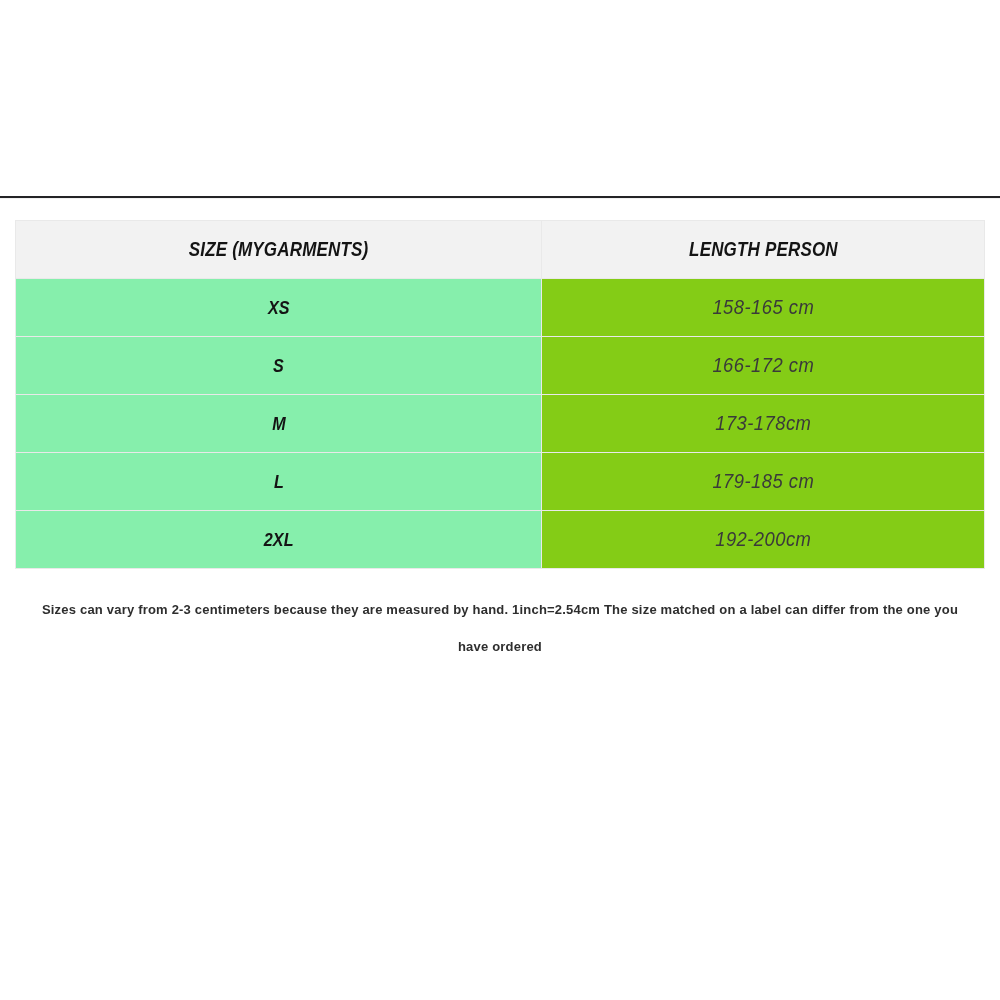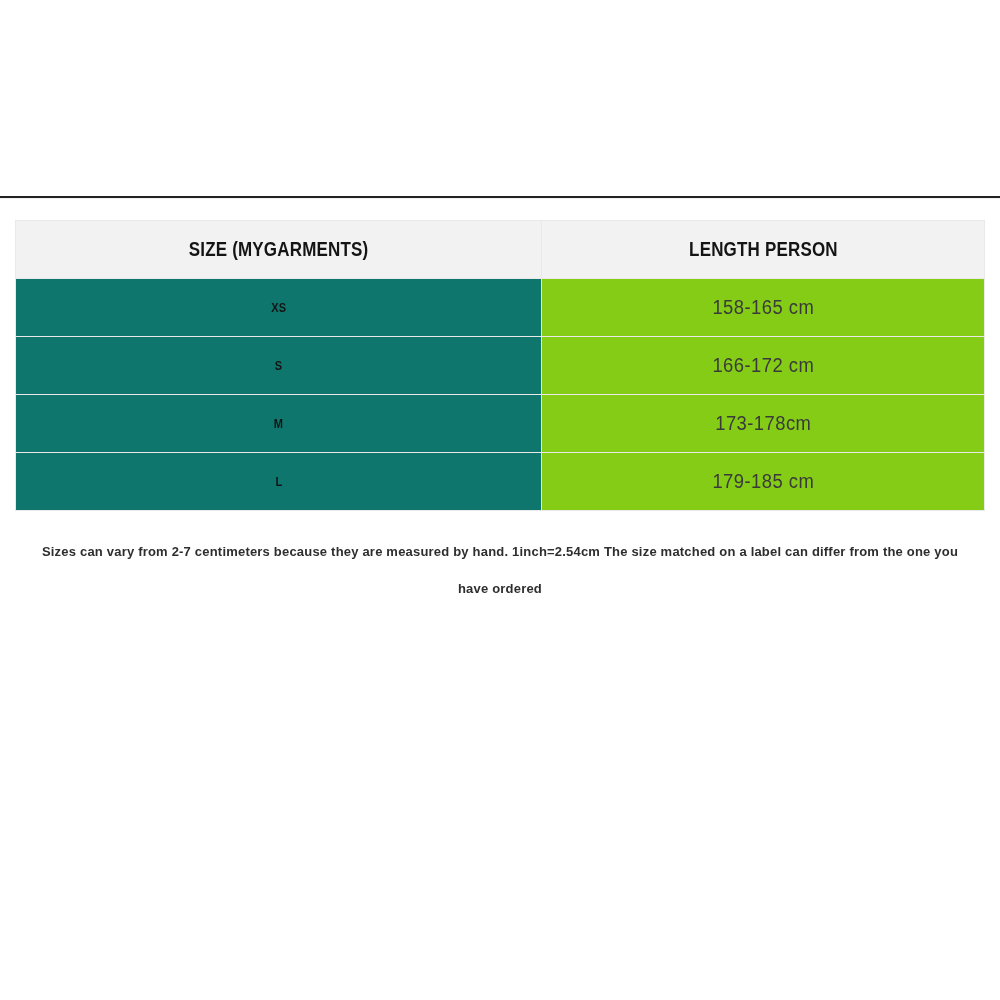--- a/index.html
+++ b/index.html
@@ -19,20 +19,21 @@
     background: #ffffff;
   }
   .top-divider {
     margin-top: 196px;
     height: 0;
     border-top: 2px solid #232326;
     border-bottom: 1px solid #f0f0f0;
   }
   .table-wrap {
     margin: 21px 15px 12px 15px;
+    font-style: italic;
   }
   table.size-chart {
     width: 100%;
     border-collapse: collapse;
     table-layout: fixed;
   }
   table.size-chart col.c-size   { width: 54.3%; }
   table.size-chart col.c-length { width: 45.7%; }
   table.size-chart th,
   table.size-chart td {
@@ -42,23 +43,23 @@
     border: 1px solid #e9e9e9;
     padding: 0;
   }
   table.size-chart thead th {
     background: #f2f2f2;
     color: #141414;
     font-size: 20px;
     font-weight: 700;
   }
   table.size-chart tbody td.size-cell {
-    background: #0f766e;
+    background: #86efac;
     color: #141414;
-    font-size: 13px;
+    font-size: 19px;
     font-weight: 700;
   }
   table.size-chart tbody td.length-cell {
     background: #84cc16;
     color: #3a3a3a;
     font-size: 20px;
     font-weight: 400;
   }
   
   .cond {
@@ -148,20 +149,28 @@
           </td>
         </tr>
         <tr>
           <td class="size-cell">
             <span class="cond">L</span>
           </td>
           <td class="length-cell">
             <span class="cond-light">179-185 cm</span>
           </td>
         </tr>
+        <tr>
+          <td class="size-cell">
+            <span class="cond">2XL</span>
+          </td>
+          <td class="length-cell">
+            <span class="cond-light">192-200cm</span>
+          </td>
+        </tr>
       </tbody>
     </table>
   </div>
 
 
-  <div class="disclaimer">Sizes can vary from 2-7 centimeters because they are measured by hand. 1inch=2.54cm The size matched on a label can differ from the one you have ordered</div>
+  <div class="disclaimer">Sizes can vary from 2-3 centimeters because they are measured by hand. 1inch=2.54cm The size matched on a label can differ from the one you have ordered</div>
 
 </div>
 
 </body></html>

